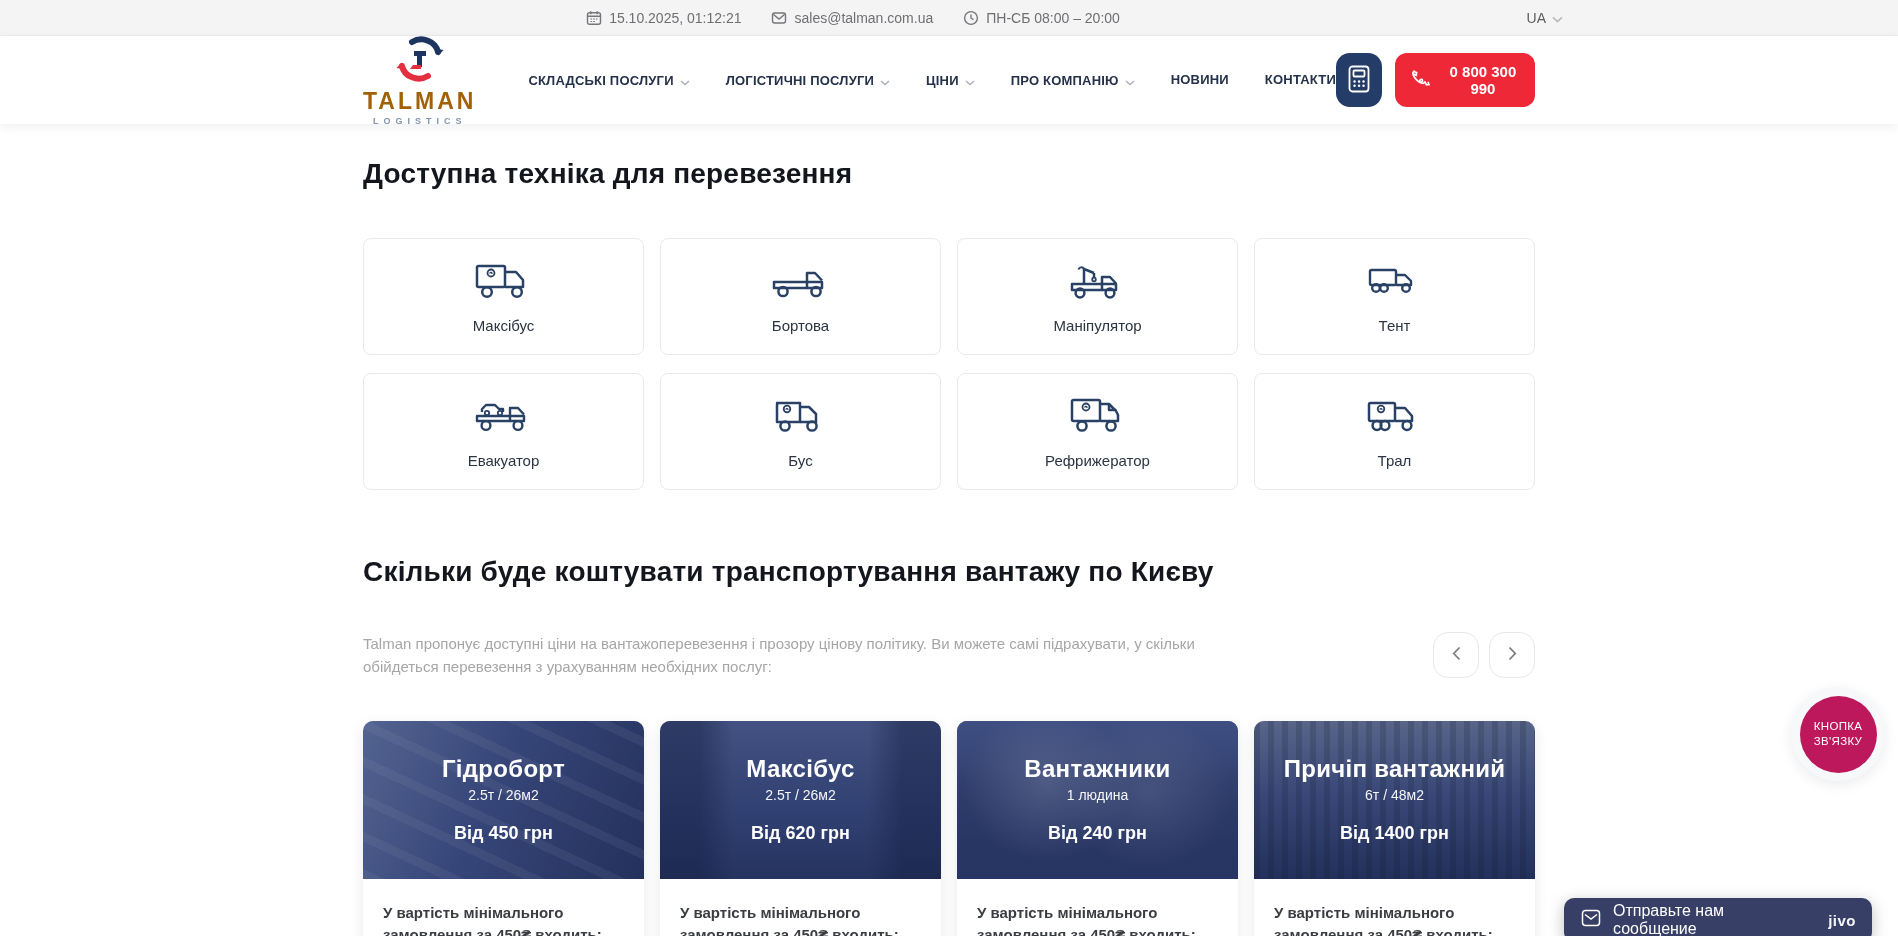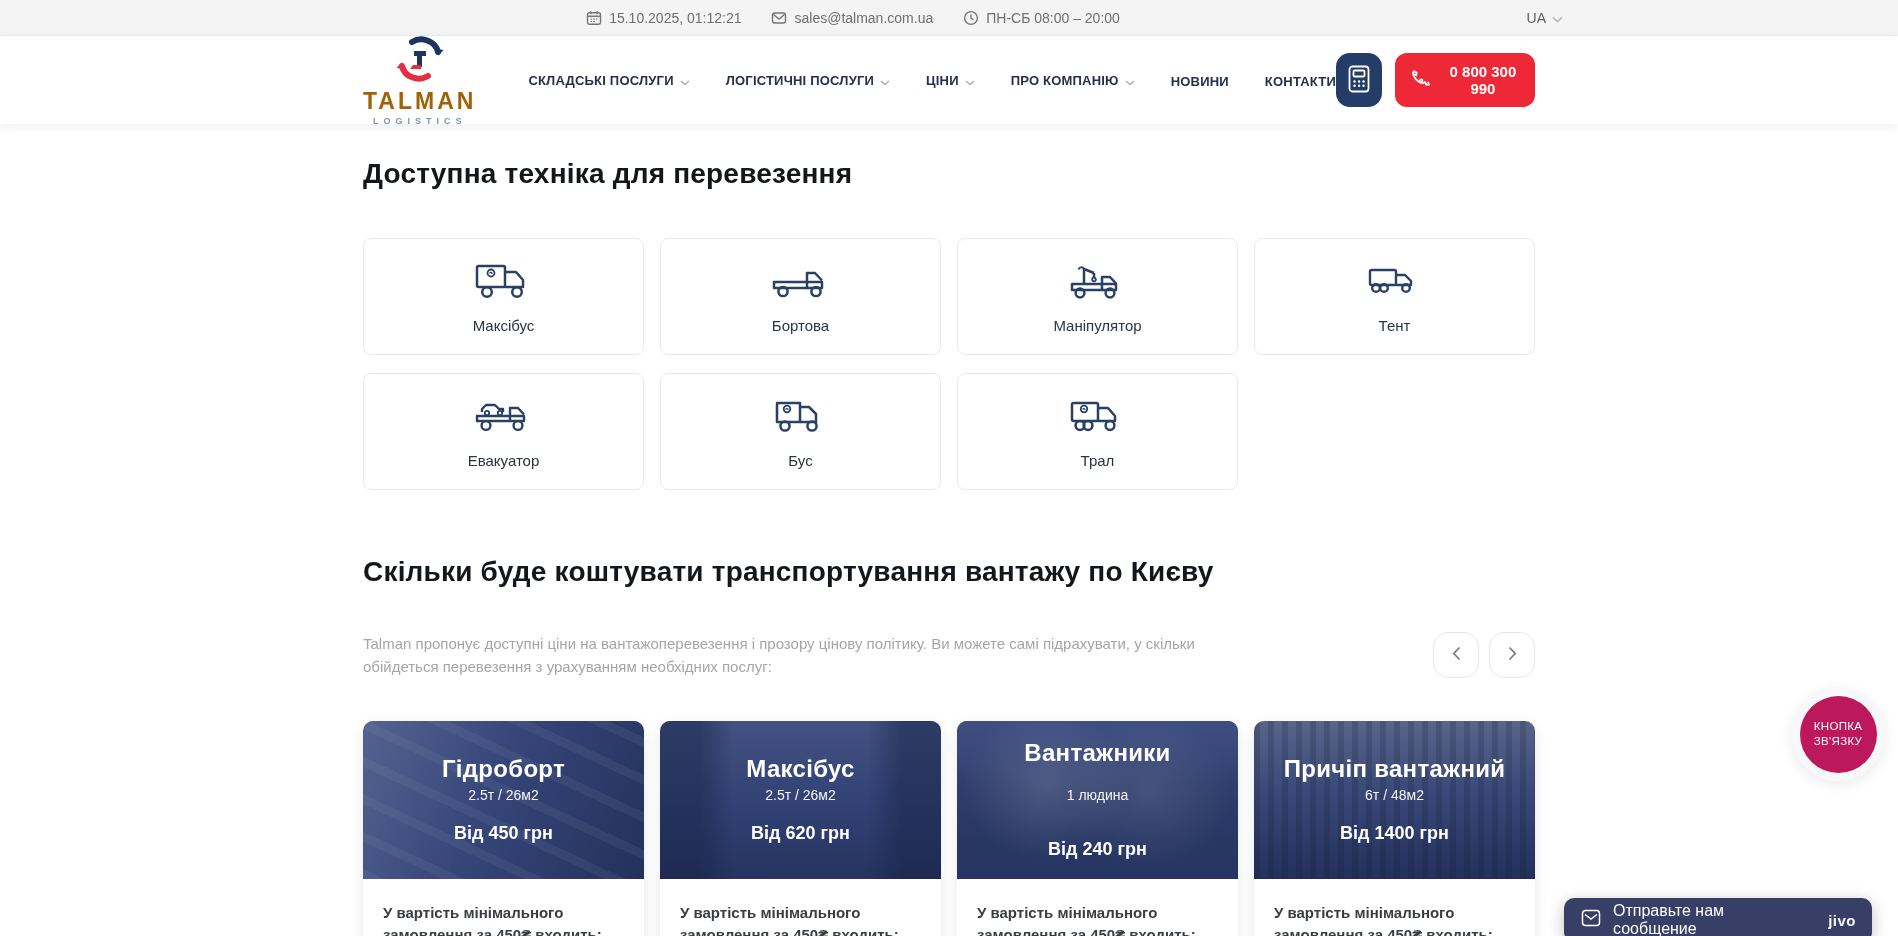--- a/index.html
+++ b/index.html
@@ -32,21 +32,21 @@
 
   
   .header {
     height:88px; background:#fff; box-shadow:0 3px 10px rgba(20,30,60,.07);
     position:relative; z-index:5;
   }
   .header-inner { display:flex; align-items:center; height:100%; }
   .logo { display:flex; flex-direction:column; align-items:center; cursor:pointer; width:128px; }
   .logo-word { font-weight:700; font-size:23px; letter-spacing:3px; color:#a16207; line-height:1; margin-top:3px; }
   .logo-tag { font-size:9px; letter-spacing:5px; color:#8295ab; font-weight:700; margin-top:3px; }
-  .nav { display:flex; align-items:flex-end; gap:36px; margin-left:52px; }
+  .nav { display:flex; align-items:flex-start; gap:36px; margin-left:52px; }
   .nav-item {
     font-size:13px; font-weight:600; letter-spacing:.2px; color:#24314a;
     display:flex; align-items:center; gap:6px; cursor:pointer; white-space:nowrap;
   }
   .nav-item .chev { margin-top:2px; }
   .header-actions { margin-left:auto; display:flex; align-items:center; gap:13px; }
   .calc-btn {
     width:54px; height:54px; border-radius:14px; background:#243c68; border:none;
     display:flex; align-items:center; justify-content:center; cursor:pointer;
   }
@@ -100,21 +100,21 @@
   .price-media > * { position:relative; z-index:1; }
   .photo-0 { background:
       repeating-linear-gradient(25deg, rgba(255,255,255,.10) 0 9px, rgba(255,255,255,0) 9px 34px),
       linear-gradient(115deg,#7c8cb8 0%,#46568c 45%,#252f58 100%); }
   .photo-1 { background:
       linear-gradient(90deg, rgba(10,16,40,.45) 0 14%, rgba(0,0,0,0) 26% 74%, rgba(10,16,40,.45) 86% 100%),
       linear-gradient(180deg,#5d6c9e 0%,#3a4a7e 60%,#28345f 100%); }
   .photo-2 { background:
       radial-gradient(120px 110px at 32% 40%, rgba(255,255,255,.28), rgba(255,255,255,0) 70%),
       radial-gradient(120px 110px at 68% 45%, rgba(255,255,255,.20), rgba(255,255,255,0) 70%),
-      linear-gradient(180deg,#55659b 0%,#33427414 40%,#2b3866 100%), linear-gradient(#475588,#2a3763); gap: 16px; }
+      linear-gradient(180deg,#55659b 0%,#33427414 40%,#2b3866 100%), linear-gradient(#475588,#2a3763); }
   .photo-3 { background:
       repeating-linear-gradient(90deg, rgba(0,0,0,.18) 0 6px, rgba(0,0,0,0) 6px 14px),
       linear-gradient(180deg,#848ea9 0%,#4d5b8c 45%,#222e55 100%); }
   .price-title { font-size:24px; font-weight:700; letter-spacing:.3px; }
   .price-spec { font-size:14px; margin-top:4px; opacity:.95; }
   .price-from { font-size:18px; font-weight:700; margin-top:20px; }
   .price-note {
     padding:23px 20px 20px 20px; font-size:15px; font-weight:700; color:#3a3d42; line-height:1.5;
   }
 
@@ -345,20 +345,34 @@
             <path d="M30 13h9l7 7v8H30"></path>
           <circle cx="15" cy="32" r="4.6"></circle>
             <circle cx="42" cy="32" r="4.6"></circle>
           <circle cx="17" cy="15" r="3.3" stroke-width="1.8"></circle>
             <path d="M15.7 15.5c.7-1.5 2.2-1.1 2.4.3" stroke-width="1.3"></path>
         </svg>
       </span>
       <span class="vehicle-label">Бус</span>
     </div>
 
+    <div class="vehicle-card">
+      <span>
+        <svg width="62" height="44" viewBox="0 0 62 44" fill="none" stroke="#2a4166" stroke-width="2.5" stroke-linejoin="round">
+          <rect x="5" y="6" width="28" height="21" rx="1.5"></rect>
+            <path d="M33 10h9v6h6.5l2.5 5v6H33"></path>
+            <path d="M42 10l6 6"></path>
+          <circle cx="15" cy="32" r="4.6"></circle>
+            <circle cx="44" cy="32" r="4.6"></circle>
+          <circle cx="19" cy="13" r="3.5" stroke-width="1.8"></circle>
+            <path d="M17.6 13.5c.8-1.6 2.4-1.2 2.6.3" stroke-width="1.3"></path>
+        </svg>
+      </span>
+      <span class="vehicle-label">Рефрижератор</span>
+    </div>
 
     <div class="vehicle-card">
       <span>
         <svg width="62" height="44" viewBox="0 0 62 44" fill="none" stroke="#2a4166" stroke-width="2.5" stroke-linejoin="round">
           <rect x="5" y="9" width="26" height="18" rx="1.5"></rect>
             <path d="M31 14h10l7 8v5H31"></path>
           <circle cx="13" cy="31.5" r="4.4"></circle>
             <circle cx="21" cy="31.5" r="4.4"></circle>
             <circle cx="43" cy="31.5" r="4.4"></circle>
           <circle cx="17" cy="15" r="3.3" stroke-width="1.8"></circle>

